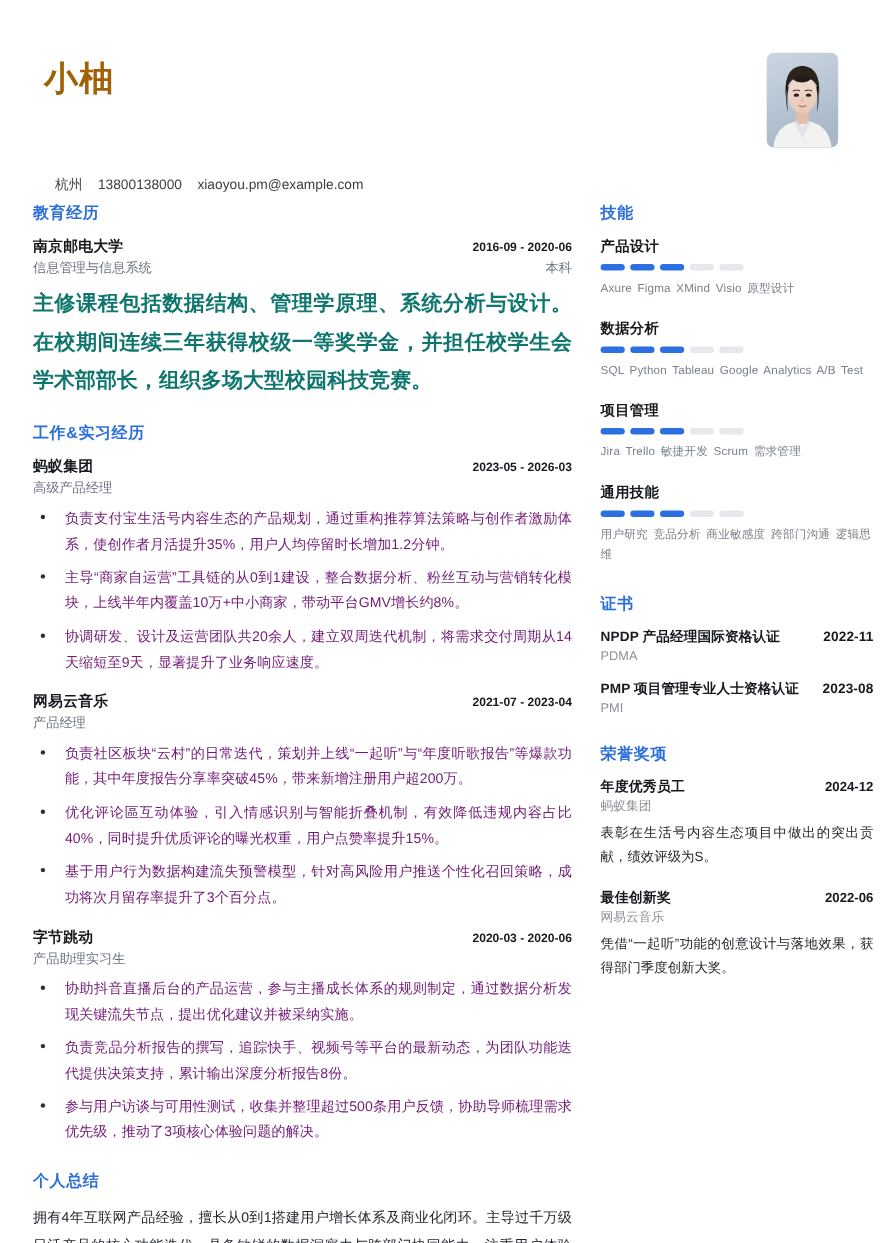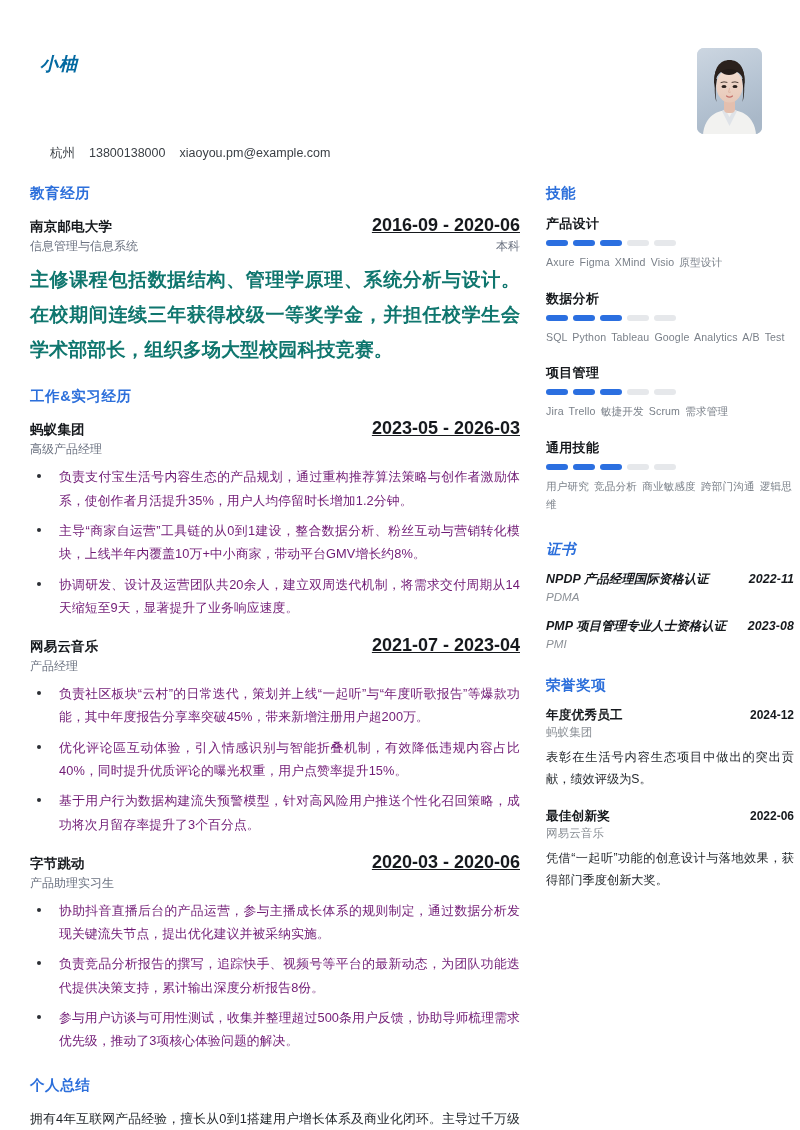--- a/index.html
+++ b/index.html
@@ -24,26 +24,25 @@
   
   .header {
     display: flex;
     justify-content: space-between;
     align-items: flex-start;
     height: 150px;
     padding: 0 4px 0 14px;
   }
   .header-left { padding-top: 20px; }
   .name {
-    font-size: 18px;
+    font-size: 31px;
     font-weight: 700;
     letter-spacing: 1px;
-    color: #0369a1;
+    color: #a16207;
     line-height: 1.15;
-    font-style: italic;
   }
   .contact-row {
     display: flex;
     align-items: center;
     gap: 14px;
     margin-top: 70px;
     padding-left: 10px;
   }
   .contact-item {
     font-size: 12.5px;
@@ -91,25 +90,24 @@
     justify-content: space-between;
     align-items: baseline;
   }
   .entry-org {
     font-size: 13.5px;
     font-weight: 700;
     color: #16191d;
     letter-spacing: 0.2px;
   }
   .entry-date {
-    font-size: 18px;
+    font-size: 11px;
     font-weight: 700;
     color: #16191d;
     white-space: nowrap;
-    text-decoration: underline;
   }
   .entry-line2 {
     display: flex;
     justify-content: space-between;
     align-items: baseline;
     margin-top: 2px;
   }
   .entry-sub {
     font-size: 12px;
     color: #6b7280;
@@ -429,21 +427,21 @@
             <span class="seg on"></span>
             <span class="seg on"></span>
             <span class="seg on"></span>
             <span class="seg"></span>
             <span class="seg"></span>
           </div>
           <div class="skill-tags">用户研究  竞品分析  商业敏感度  跨部门沟通  逻辑思维</div>
         </div>
       </div>
 
-      <div class="side-section" style="margin-top:26px;font-style:italic;">
+      <div class="side-section" style="margin-top:26px;">
         <div class="sec-title">证书</div>
 
         <div class="cert-item">
           <div class="cert-title">
             <span class="cert-date">2022-11</span>
             <span>NPDP 产品经理国际资格认证</span>
           </div>
           <div class="cert-issuer">PDMA</div>
         </div>
 

